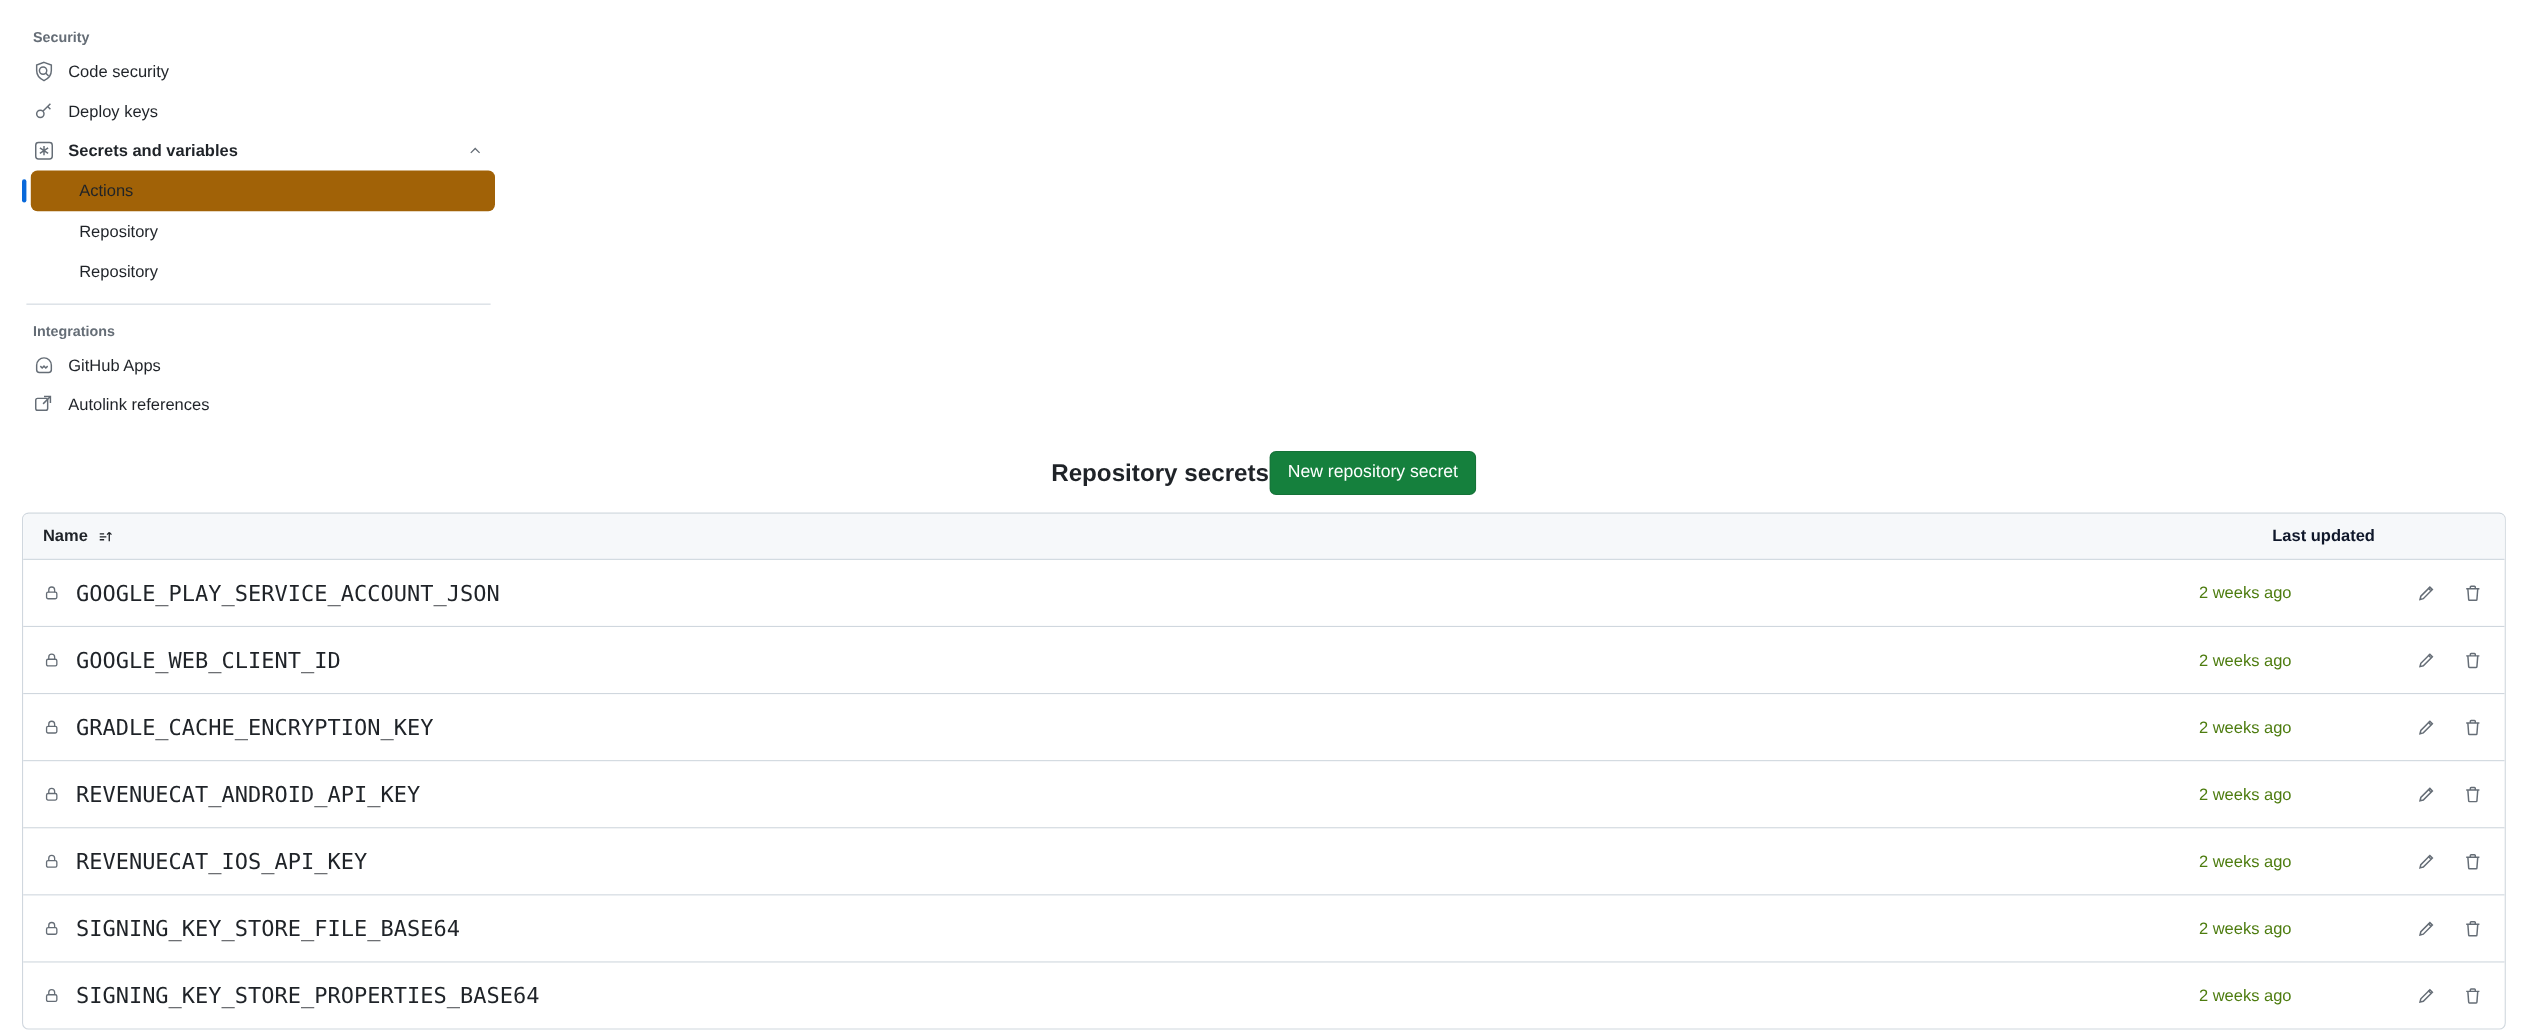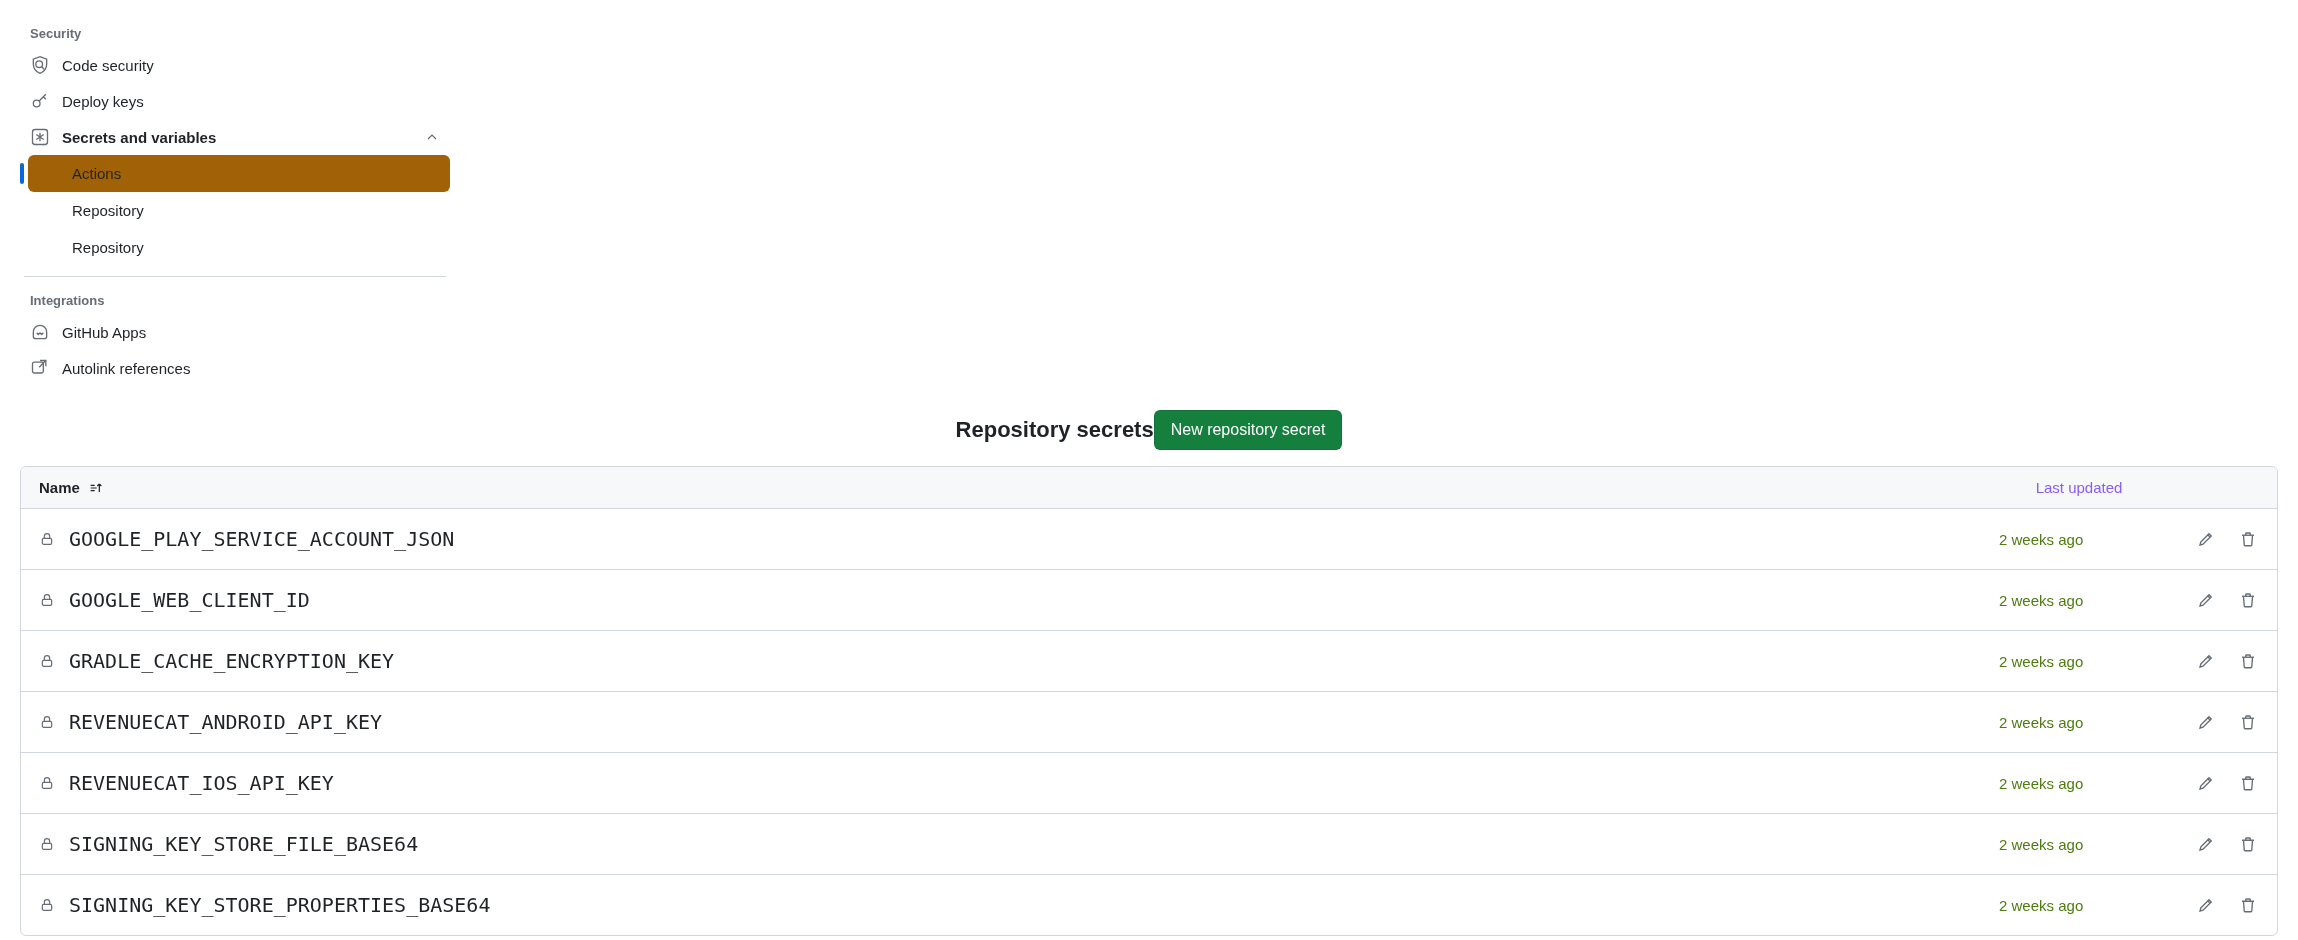--- a/index.html
+++ b/index.html
@@ -136,23 +136,23 @@
     }
     .col-name {
       flex: 1;
       display: flex;
       align-items: center;
       gap: 8px;
       cursor: pointer;
     }
     .col-updated {
       width: 160px;
-      text-align: center;
-      color: #8b5cf6;
-      font-weight: 400;
+      text-align: right;
+      color: #0f172a;
+      font-weight: 700;
     }
     .col-actions {
       width: 100px;
     }
     .table-row {
       display: flex;
       align-items: center;
       padding: 18px 18px;
       border-bottom: 1px solid #d0d7de;
     }

